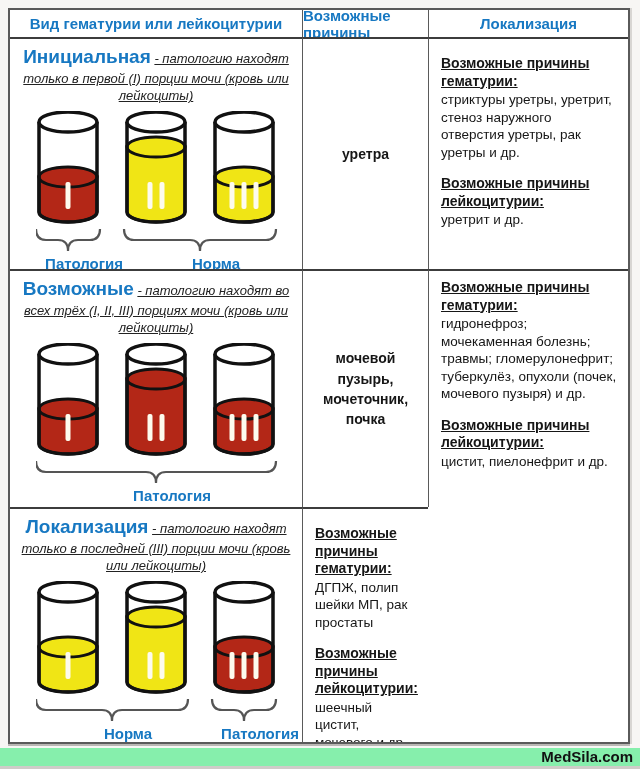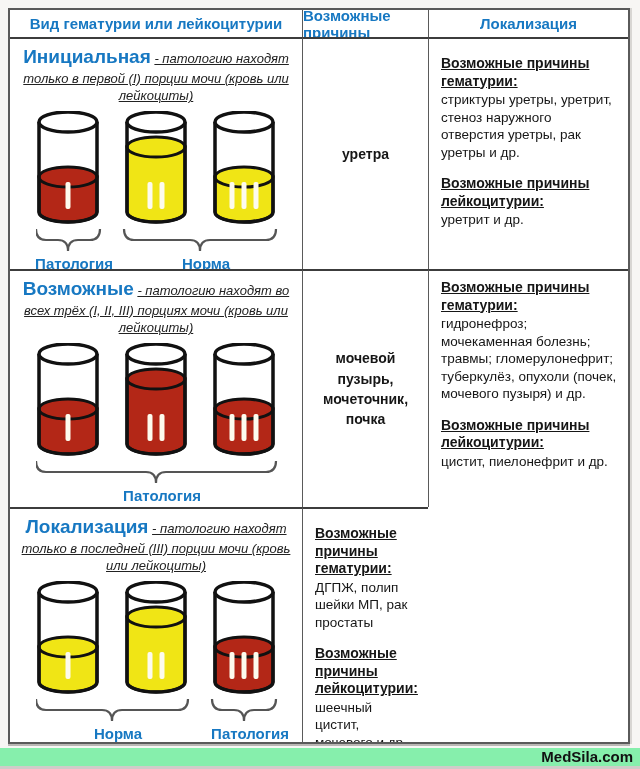--- a/index.html
+++ b/index.html
@@ -25,21 +25,21 @@
   .cell.head{border-top:none;display:flex;align-items:center;justify-content:center;
     font-weight:bold;font-size:15px;color:#1778c2;border-bottom:0;}
   
   .col1{padding:3px 6px 0 6px;position:relative;}
   .row-desc{font-size:13px;line-height:1.35;margin:2px 2px 4px 2px;}
   .term{color:#1778c2;font-weight:bold;font-size:19px;font-style:normal;}
   .desc{font-style:italic;text-decoration:underline;color:#222;}
   .beaker-group{width:248px;margin:6px auto 0 auto;position:relative;}
   .beaker-row{display:flex;gap:24px;justify-content:flex-start;padding-left:4px;}
   .braces{display:block;margin-left:4px;}
-  .brace-labels{position:relative;height:22px;margin-left:10px;}
+  .brace-labels{position:relative;height:22px;margin-left:20px;}
   .brace-labels span{
     position:absolute;top:0;transform:translateX(-50%);
     white-space:nowrap;color:#1778c2;font-weight:bold;font-size:15px;
   }
   
   .col2{display:flex;align-items:center;justify-content:center;text-align:center;
     font-weight:bold;font-size:14px;line-height:1.45;padding:6px 9px;overflow-wrap:break-word;}
   .col2 div{max-width:108px;}
   
   .col3{padding:16px 10px 6px 12px;font-size:13.5px;line-height:1.3;}

